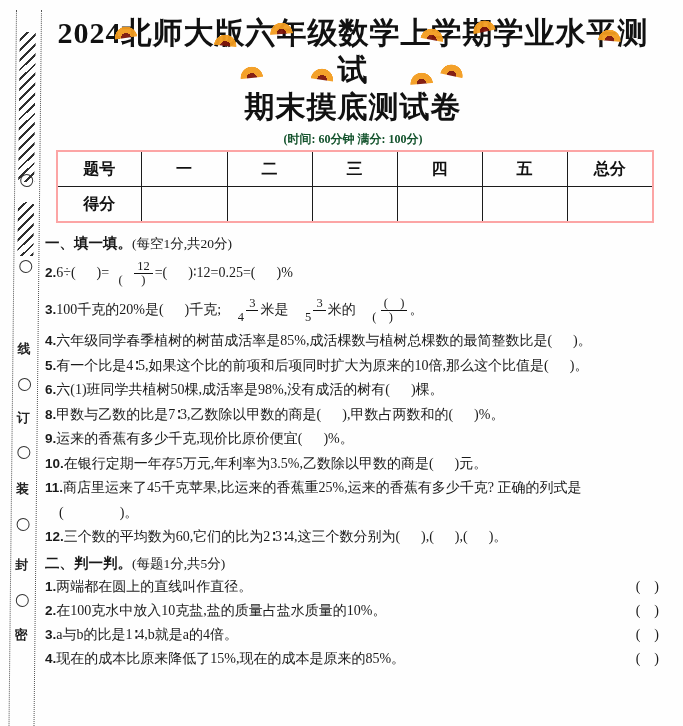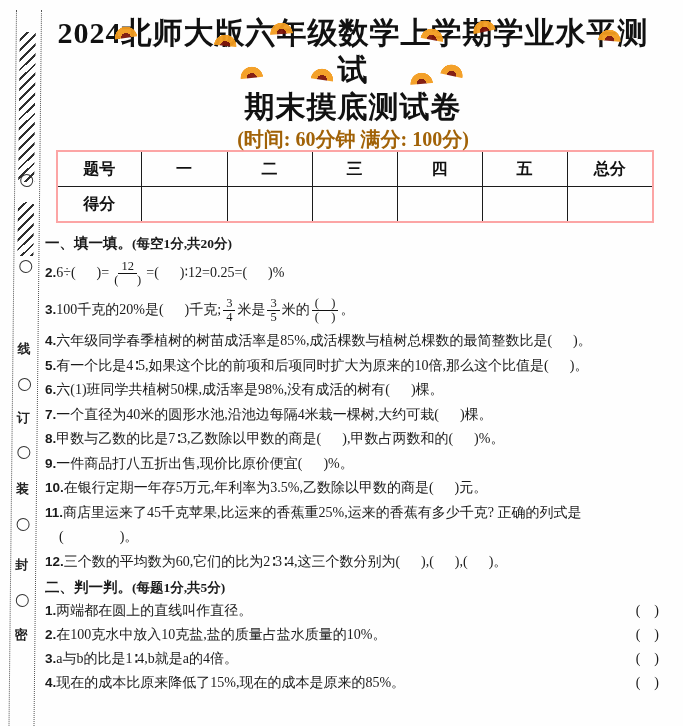--- a/index.html
+++ b/index.html
@@ -32,44 +32,44 @@
   .content{position:absolute;left:45px;top:0;width:616px;}
   .title-wrap{position:relative;text-align:center;padding-top:14px;}
   .title-line{
     font-size:30px;font-weight:bold;line-height:37px;letter-spacing:1px;color:#111;
   }
   .stamp{
     position:absolute;width:26px;height:16px;pointer-events:none;opacity:.95;
     background:radial-gradient(circle at 50% 100%,#7e1408 0 5px,#f39c1f 5px 11px,rgba(0,0,0,0) 11.5px);
   }
   .info{
-    text-align:center;font-size:20px;font-weight:bold;line-height:22px;margin-top:3px;color:#a16207;
+    text-align:center;font-size:12px;font-weight:bold;line-height:22px;margin-top:3px;color:#14532d;
   }
   
   table.score{
     border-collapse:collapse;table-layout:fixed;width:596px;margin:0 0 9px 11px;
     border:2px solid #fca5a5;
   }
   table.score td{
     border:1.5px solid #1c1c1c;height:32px;text-align:center;
     font-size:16px;font-weight:bold;color:#111;
   }
   
   .sec-heading{font-size:14.5px;line-height:23px;margin-top:2px;white-space:pre-wrap;}
   .sec-title{font-weight:bold;}
-  .sec-note{font-weight:bold;font-size:13.5px;}
+  .sec-note{font-weight:normal;font-size:13.5px;}
   .q{font-size:14px;line-height:24.5px;white-space:pre-wrap;}
   .qn{font-weight:bold;font-family:"Liberation Sans","DejaVu Sans",sans-serif;font-size:13.5px;}
   .qcont{padding-left:14px;}
   .qtall{display:flex;align-items:center;height:37px;}
   .frac{
     display:inline-flex;flex-direction:column;align-items:center;vertical-align:middle;
     line-height:1.05;font-size:12.5px;margin:0 2px;
   }
-  .frac .num{border-bottom:1px solid #111;padding:0 3px;}
+  .frac .num{border-bottom:1px solid #111;padding:0 3px;margin-left:23px;}
   .frac .den{padding:0 3px;}
   .jrow{position:relative;padding-right:56px;font-size:14px;line-height:24px;white-space:pre-wrap;}
   .jmark{position:absolute;right:2px;bottom:0;white-space:pre;}
 </style>
 </head>
 <body>
 
 <div>
 
   <div class="binding-strip">
@@ -142,23 +142,22 @@
     <div class="sec-heading"><span class="sec-title">一、填一填。</span><span class="sec-note">(每空1分,共20分)</span></div>
 
 
     <div class="q qtall"><span class="qn">2.</span><span>6÷(      )=</span><span class="frac"><span class="num">12</span><span class="den">(      )</span></span><span>=(      )∶12=0.25=(      )%</span></div>
 
     <div class="q qtall"><span class="qn">3.</span><span>100千克的20%是(      )千克;</span><span class="frac"><span class="num">3</span><span class="den">4</span></span><span>米是</span><span class="frac"><span class="num">3</span><span class="den">5</span></span><span>米的</span><span class="frac"><span class="num">(    )</span><span class="den">(    )</span></span><span>。</span></div>
 
     <div class="q"><span class="qn">4.</span><span>六年级同学春季植树的树苗成活率是85%,成活棵数与植树总棵数的最简整数比是(      )。</span></div>
     <div class="q"><span class="qn">5.</span><span>有一个比是4∶5,如果这个比的前项和后项同时扩大为原来的10倍,那么这个比值是(      )。</span></div>
     <div class="q"><span class="qn">6.</span><span>六(1)班同学共植树50棵,成活率是98%,没有成活的树有(      )棵。</span></div>
-    <div class="q"><span class="qn">7.</span><span>一个直径为40米的圆形水池,沿池边每隔4米栽一棵树,大约可栽(      )棵。</span></div>
     <div class="q"><span class="qn">8.</span><span>甲数与乙数的比是7∶3,乙数除以甲数的商是(      ),甲数占两数和的(      )%。</span></div>
-    <div class="q"><span class="qn">9.</span><span>一件商品打八五折出售,现价比原价便宜(      )%。</span></div>
+    <div class="q"><span class="qn">9.</span><span>运来的香蕉有多少千克,现价比原价便宜(      )%。</span></div>
     <div class="q"><span class="qn">10.</span><span>在银行定期一年存5万元,年利率为3.5%,乙数除以甲数的商是(      )元。</span></div>
     <div class="q"><span class="qn">11.</span><span>商店里运来了45千克苹果,比运来的香蕉重25%,运来的香蕉有多少千克? 正确的列式是</span></div>
     <div class="q qcont">(                )。</div>
     <div class="q"><span class="qn">12.</span><span>三个数的平均数为60,它们的比为2∶3∶4,这三个数分别为(      ),(      ),(      )。</span></div>
 
     <div class="sec-heading"><span class="sec-title">二、判一判。</span><span class="sec-note">(每题1分,共5分)</span></div>
 
     <div class="jrow"><span class="qn">1.</span><span>两端都在圆上的直线叫作直径。</span><span class="jmark">(    )</span></div>
     <div class="jrow"><span class="qn">2.</span><span>在100克水中放入10克盐,盐的质量占盐水质量的10%。</span><span class="jmark">(    )</span></div>
     <div class="jrow"><span class="qn">3.</span><span>a与b的比是1∶4,b就是a的4倍。</span><span class="jmark">(    )</span></div>

